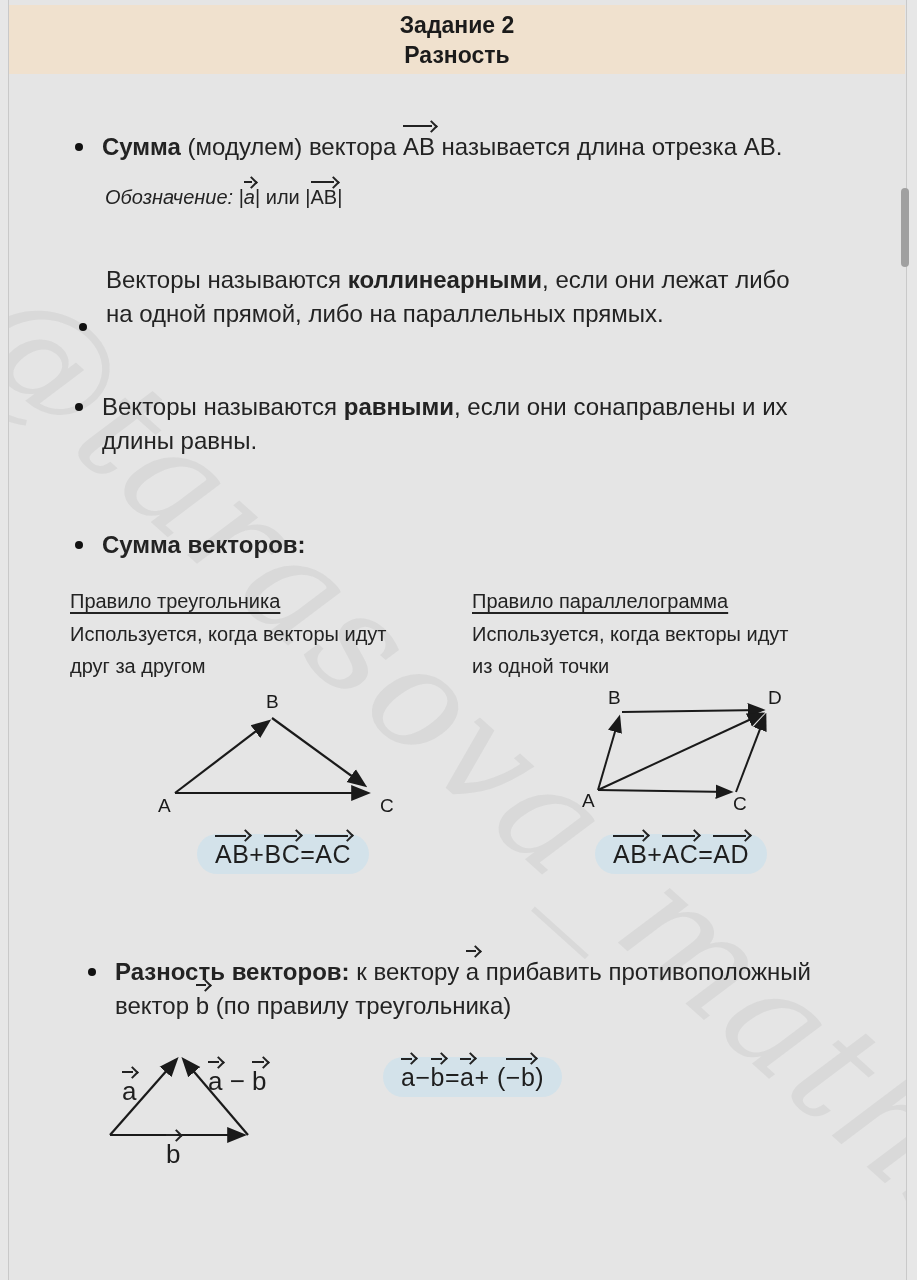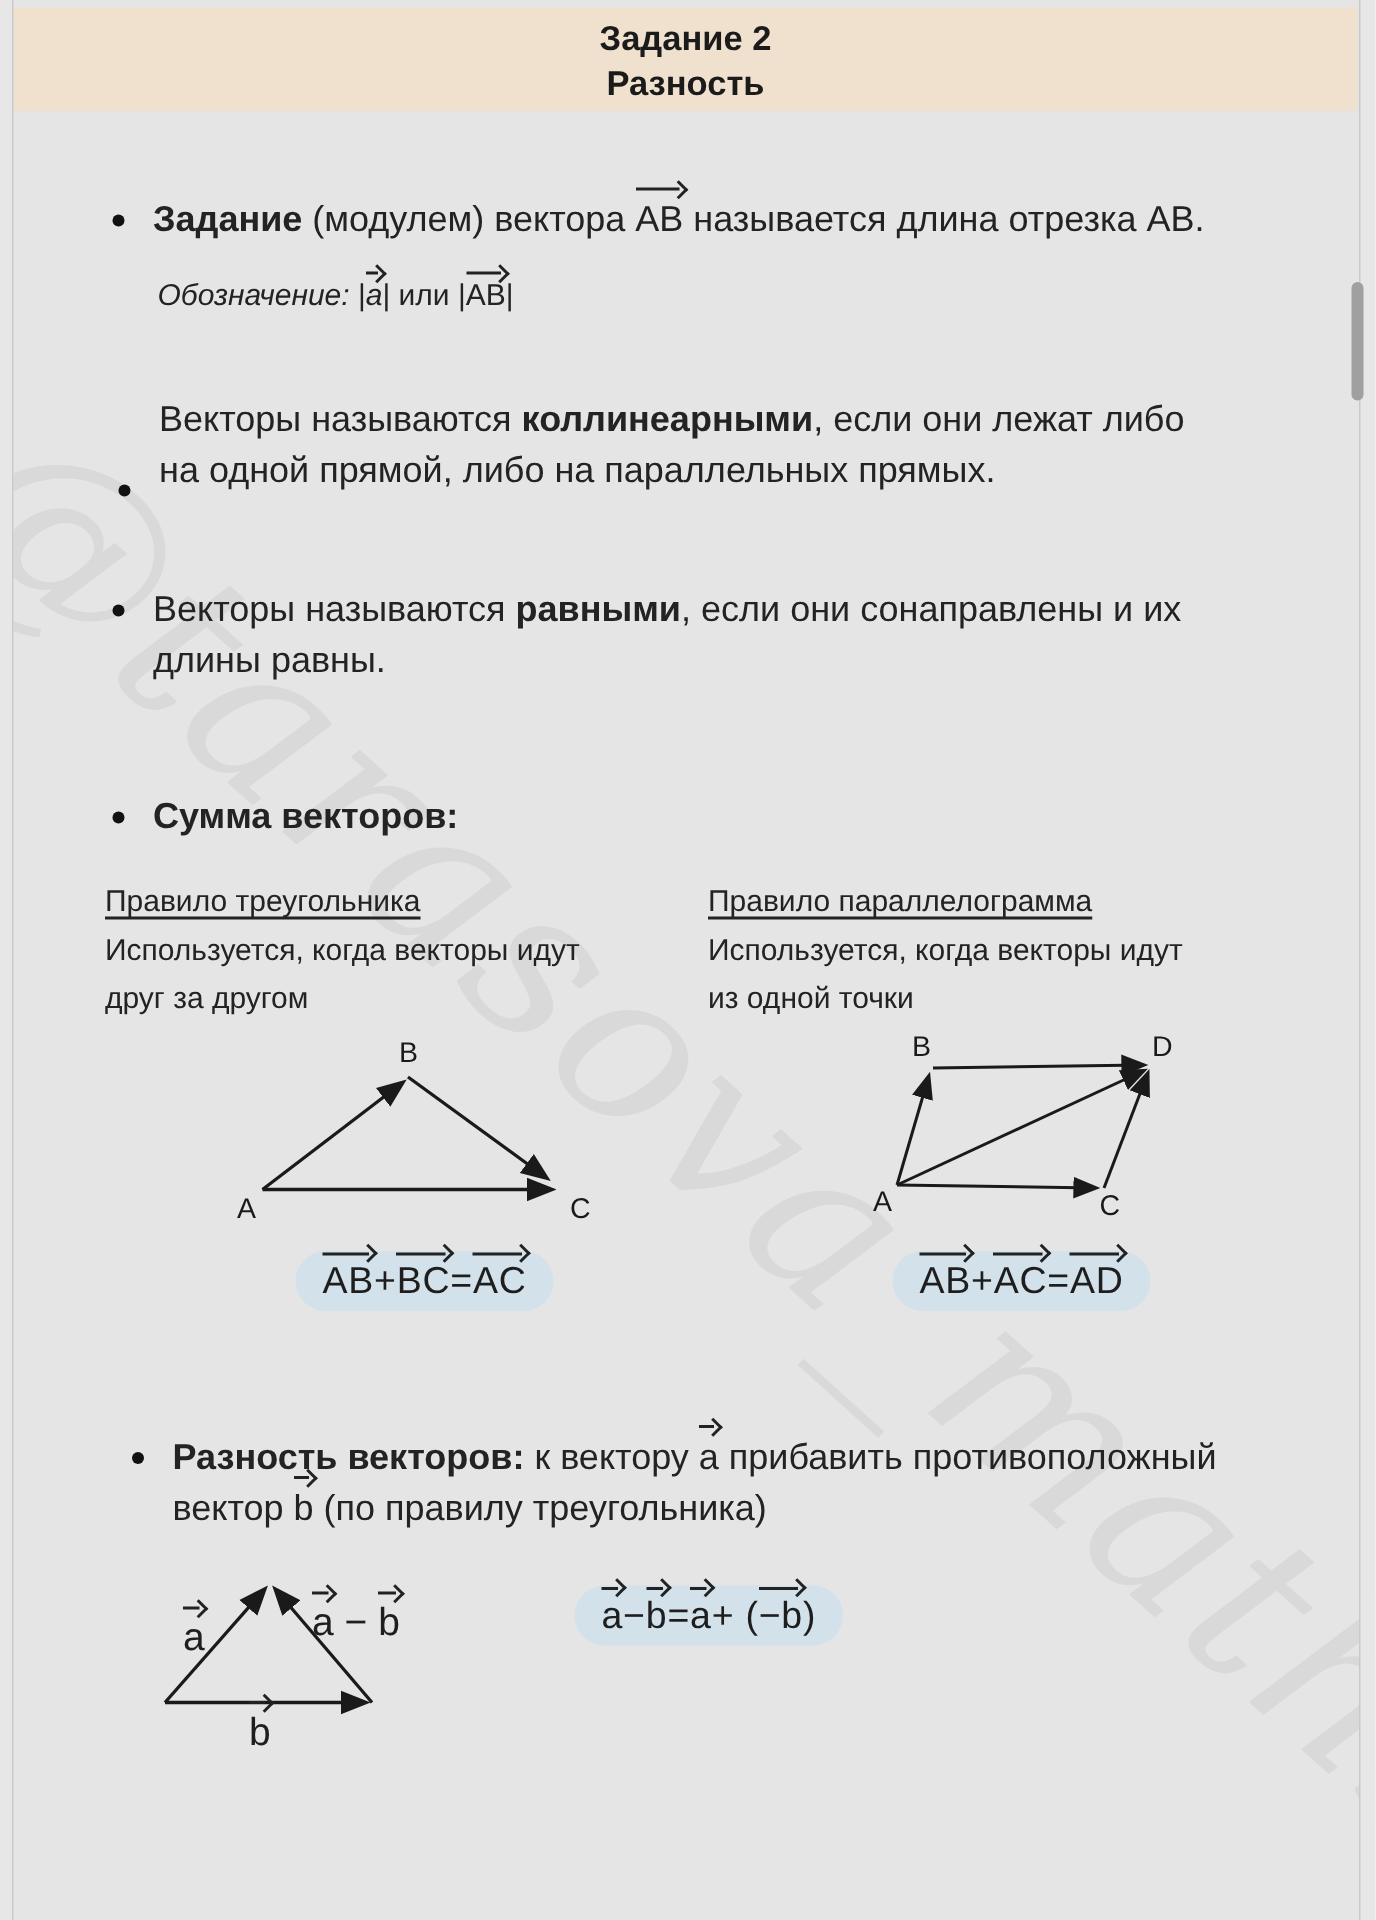--- a/index.html
+++ b/index.html
@@ -55,21 +55,21 @@
 
   <div class="header">
     <div>Задание 2</div>
     <div>Разность</div>
   </div>
 
   <div class="watermark">@tarasova_maths</div>
 
   <div class="bullet" style="left:75px;top:130px;width:800px;">
     <span class="dot"></span>
-    <div><span style="font-weight: 700;">Задание</span><span> (модулем) вектора </span><span class="vec">AB</span><span> называется длина отрезка AB.</span></div>
+    <div><span style="font-weight: 700;">Сумма</span><span> (модулем) вектора </span><span class="vec">AB</span><span> называется длина отрезка AB.</span></div>
   </div>
 
   <div class="note" style="top:186px;"><span style="font-style: italic;">Обозначение: </span><span>|</span><span class="vec" style="font-style: italic;">a</span><span>| или |</span><span class="vec">AB</span><span>|</span></div>
 
   <div class="bullet" style="left:79px;top:263px;width:800px;align-items:flex-end;">
     <span class="dot"></span>
     <div><span>Векторы называются </span><span style="font-weight: 700;">коллинеарными</span><span>, если они лежат либо</span><br><span>на одной прямой, либо на параллельных прямых.</span></div>
   </div>
 
   <div class="bullet" style="left:75px;top:390px;width:800px;">

